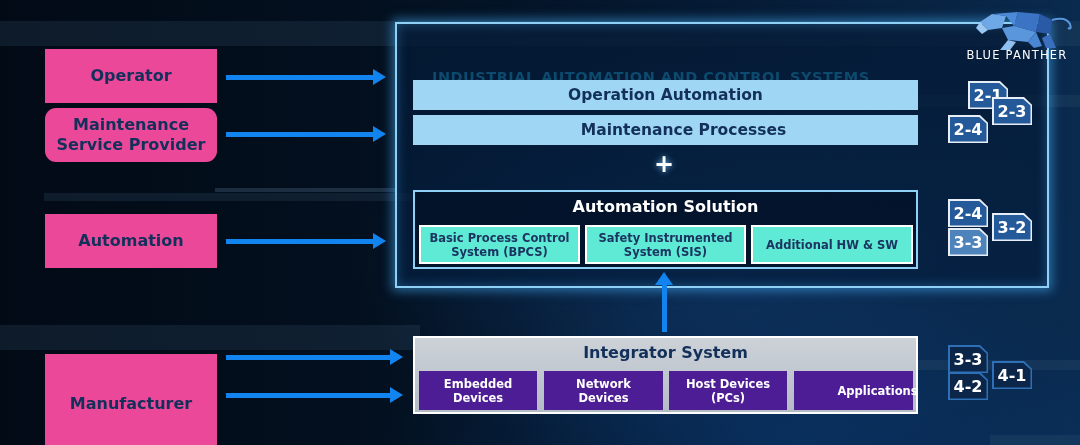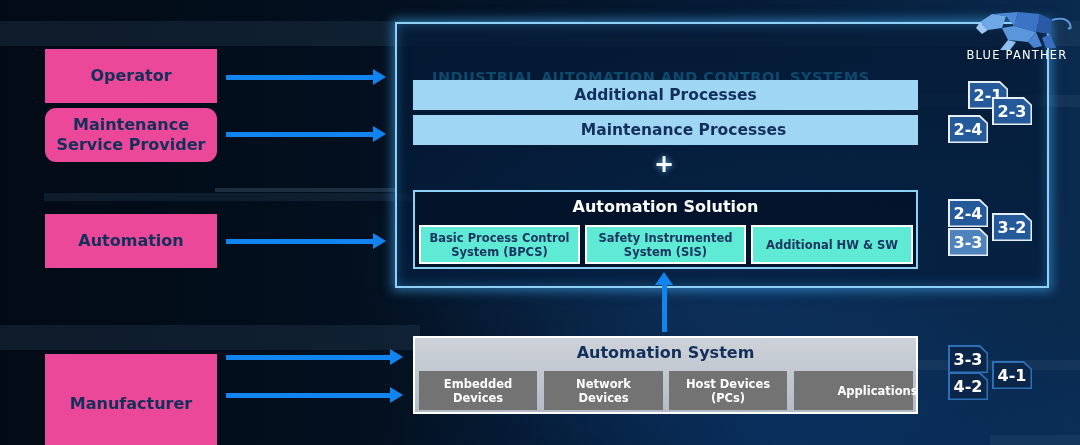--- a/index.html
+++ b/index.html
@@ -78,21 +78,21 @@
   .asys {
     position: absolute; left: 413px; top: 336px; width: 505px; height: 78px;
     background: linear-gradient(180deg, #cdd2d8, #b5bcc6); border: 2px solid #ffffff;
   }
   .asys-title {
     position: absolute; left: 413px; top: 343px; width: 505px; text-align: center;
     color: #13305a; font-weight: bold; font-size: 16px;
   }
   .asys-item {
     position: absolute; top: 371px; height: 39px;
-    background: #737373; color: #ffffff; font-weight: bold; font-size: 11.5px; line-height: 14px;
+    background: #4c1d95; color: #ffffff; font-weight: bold; font-size: 11.5px; line-height: 14px;
     display: flex; align-items: center; justify-content: center; text-align: center;
   }
 
   .badge {
     position: absolute; width: 40px; height: 28px;
     color: #ffffff; font-weight: bold; font-size: 16px;
     display: flex; align-items: center; justify-content: center;
     clip-path: polygon(0 0, 80% 0, 100% 28%, 100% 100%, 0 100%);
   }
   .badge.solid { background: #e8eef5; }
@@ -144,21 +144,21 @@
 <div class="arrow" style="left:226px;top:75px;width:148px;"></div>
 <div class="arrow" style="left:226px;top:132px;width:148px;"></div>
 <div class="arrow" style="left:226px;top:239px;width:148px;"></div>
 <div class="arrow" style="left:226px;top:355px;width:165px;"></div>
 <div class="arrow" style="left:226px;top:393px;width:165px;"></div>
 
 <div class="iacs"></div>
 <div class="iacs-title">INDUSTRIAL AUTOMATION AND CONTROL SYSTEMS</div>
 
 <div class="proc" style="top:80px;">
-  <span>Additional Processes</span>
+  <span>Operation Automation</span>
 </div>
 <div class="proc" style="top:115px;padding-left:36px;">
   <span>Maintenance Processes</span>
 </div>
 
 <div class="plus">+</div>
 
 <div class="sol"></div>
 <div class="sol-title">Automation Solution</div>
 <div class="sol-item" style="left:419px;width:161px;">
@@ -167,21 +167,21 @@
 <div class="sol-item" style="left:585px;width:161px;padding:0 10px;">
   <span>Safety Instrumented System (SIS)</span>
 </div>
 <div class="sol-item" style="left:751px;width:162px;">
   <span>Additional HW &amp; SW</span>
 </div>
 
 <div class="up-arrow"></div>
 
 <div class="asys"></div>
-<div class="asys-title">Automation System</div>
+<div class="asys-title">Integrator System</div>
 <div class="asys-item" style="left:419px;width:118px;">
   <span>Embedded Devices</span>
 </div>
 <div class="asys-item" style="left:544px;width:119px;padding:0 24px;">
   <span>Network Devices</span>
 </div>
 <div class="asys-item" style="left:669px;width:118px;">
   <span>Host Devices (PCs)</span>
 </div>
 <div class="asys-item" style="left:794px;width:119px;padding-left:48px;">

